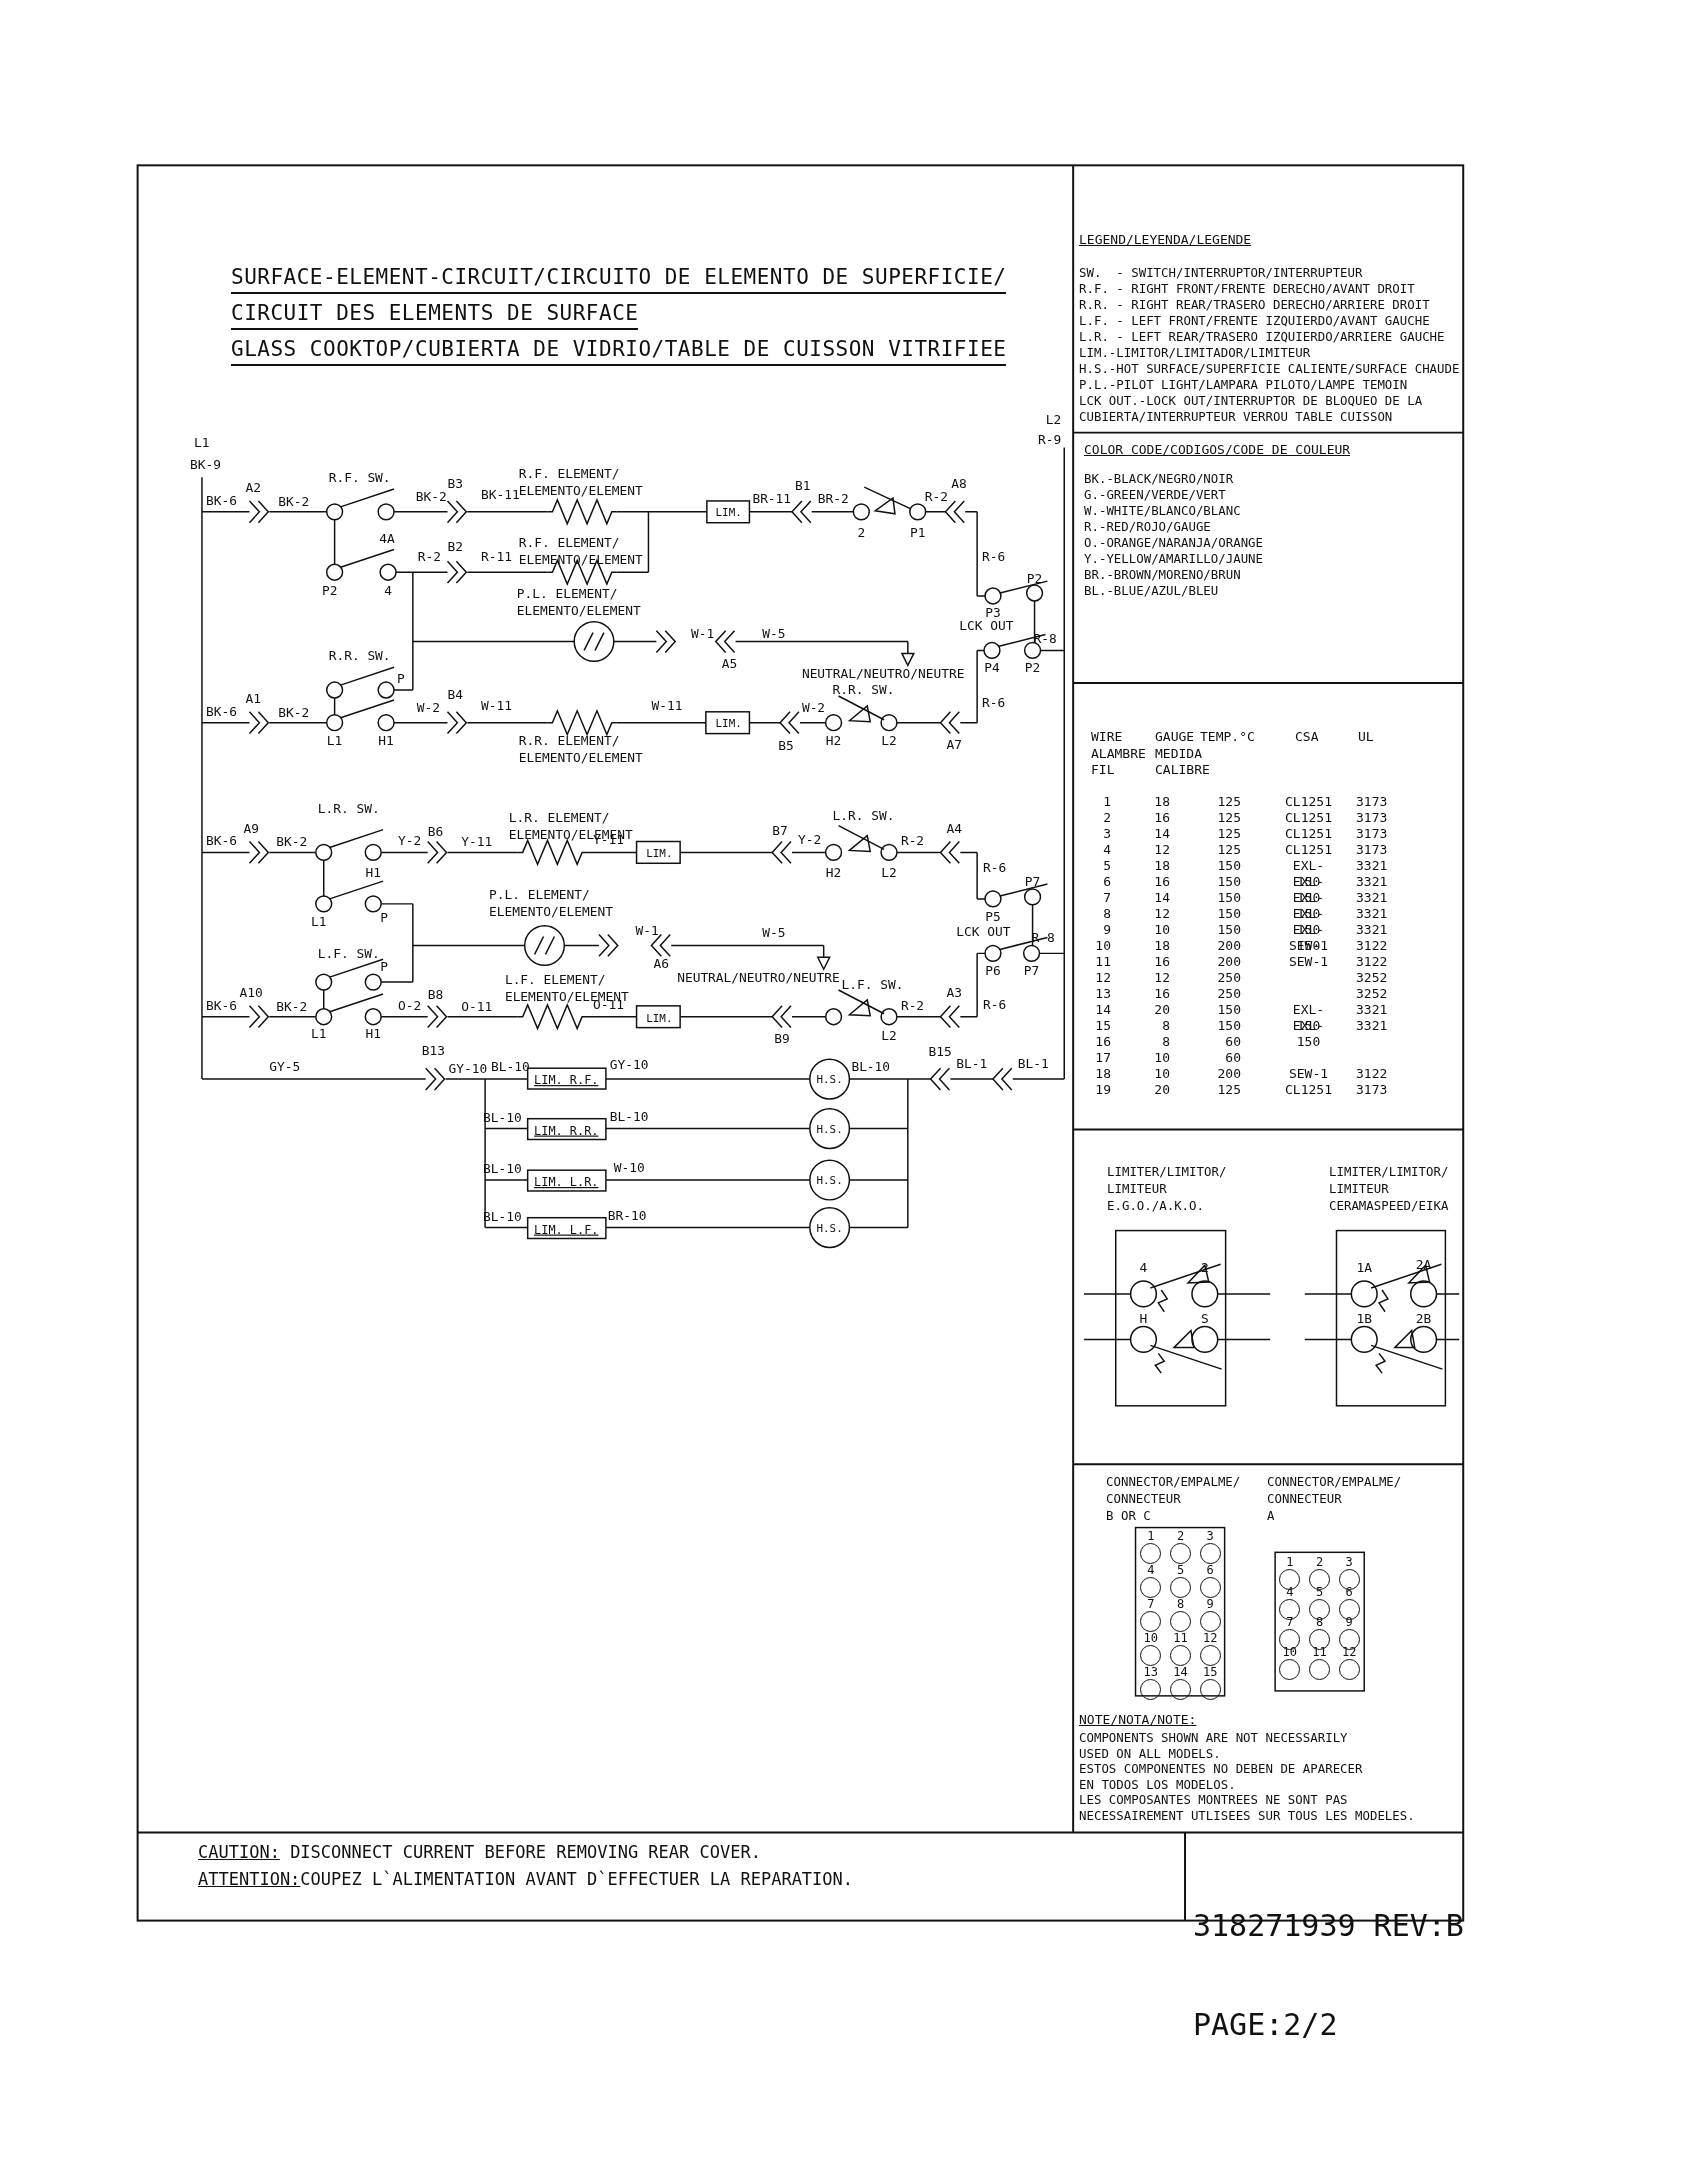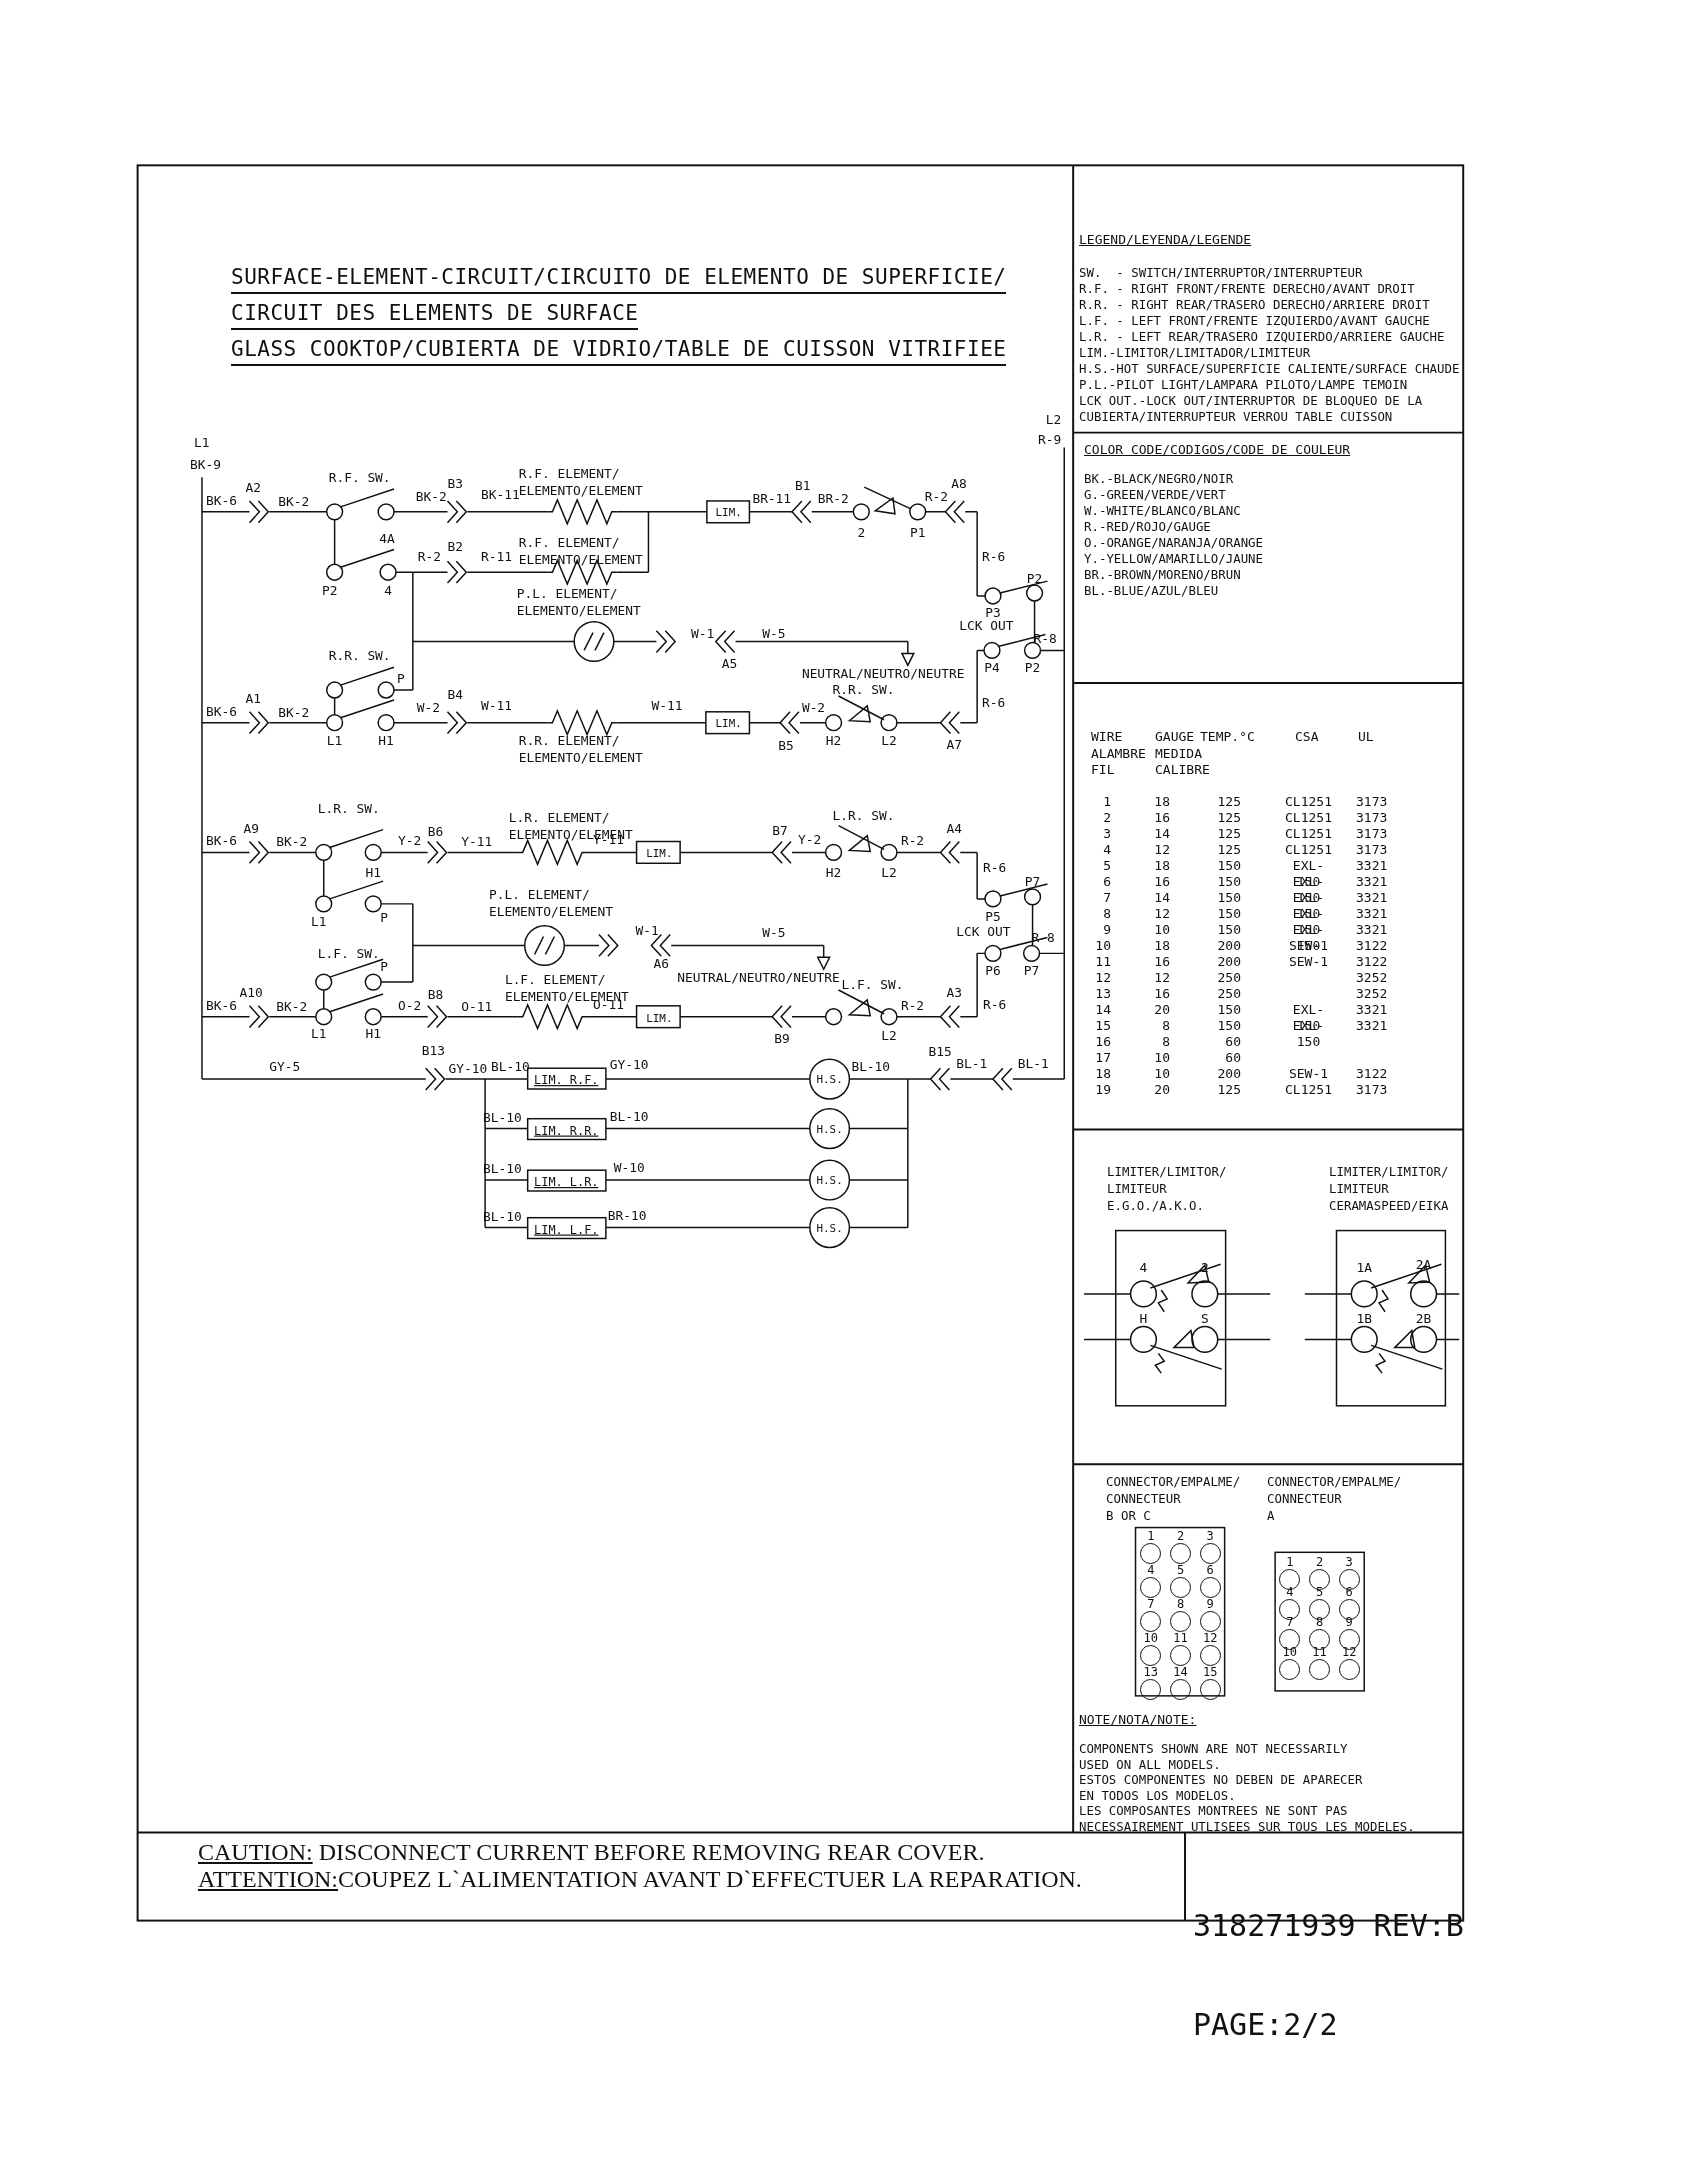--- a/index.html
+++ b/index.html
@@ -12,21 +12,21 @@
   
   .sec-title{font-size:13px;text-decoration:underline;white-space:pre;}
   .s12{font-size:12.4px;}
   #legend-sec{left:1079px;top:232px;}
   #legend-sec .sec-title{margin-bottom:18px;}
   #legend-sec .ln{line-height:16px;}
   #color-sec{left:1084px;top:442px;}
   #color-sec .sec-title{margin-bottom:14px;}
   #color-sec .ln{line-height:16px;}
   #note-sec{left:1079px;top:1712px;}
-  #note-sec .sec-title{margin-bottom:14px;}
+  #note-sec .sec-title{margin-bottom:3px;}
   #note-sec .ln{line-height:15.6px;}
   .ln{white-space:pre;}
   
   .wt-head{font-size:13px;white-space:pre;}
   #wt-rows{left:1081px;top:794px;font-size:13px;}
   .wt-row{display:flex;height:16px;line-height:16px;}
   .wt-row .c1{width:30px;text-align:right;}
   .wt-row .c2{width:59px;text-align:right;}
   .wt-row .c3{width:71px;text-align:right;}
   .wt-row .c4{width:94px;padding-left:41px;box-sizing:border-box;text-align:center;}
@@ -37,21 +37,21 @@
   
   .pin-grid{display:grid;grid-template-columns:repeat(3,1fr);}
   .pin{text-align:center;}
   .pin-num{font-size:12px;line-height:12px;}
   .pin-circle{width:19px;height:19px;border:1.6px solid #111;border-radius:50%;margin:1px auto 0;}
   #conn-b-pins{left:1136px;top:1530px;width:89px;}
   #conn-b-pins .pin{height:34px;}
   #conn-a-pins{left:1275px;top:1556px;width:89px;}
   #conn-a-pins .pin{height:30px;}
   
-  #caution{left:198px;top:1839px;font-size:24px;font-family:Liberation Serif, serif;}
+  #caution{left:198px;top:1839px;font-size:17px;}
   #caution .caution-line{height:27px;line-height:27px;white-space:pre;}
   #caution .u{text-decoration:underline;}
   #docblock{left:1193px;top:1843px;font-size:30px;line-height:33px;white-space:pre;}
   
   svg text{font-family:"DejaVu Sans Mono",monospace;font-size:13px;fill:#111;}
   svg text.tc{text-anchor:middle;}
   svg text.te{text-anchor:end;}
   svg text.sm{font-size:11px;}
   svg text.bx{font-size:12px;text-decoration:underline;}
   .wire{stroke:#111;stroke-width:1.5;fill:none;}

